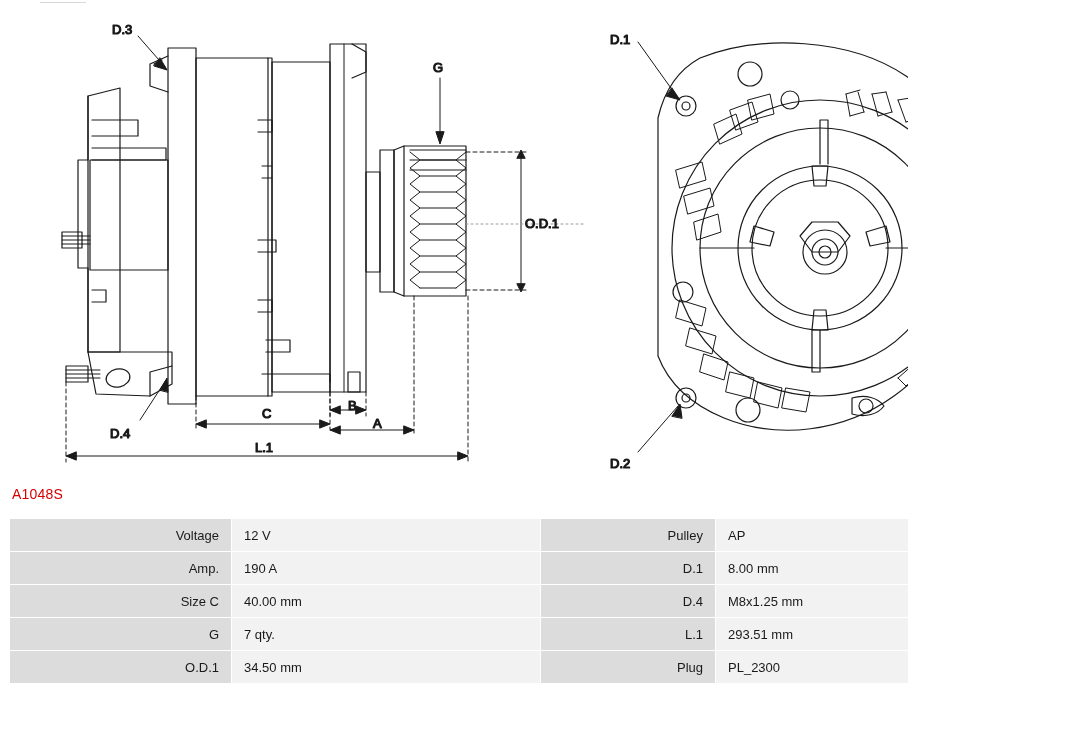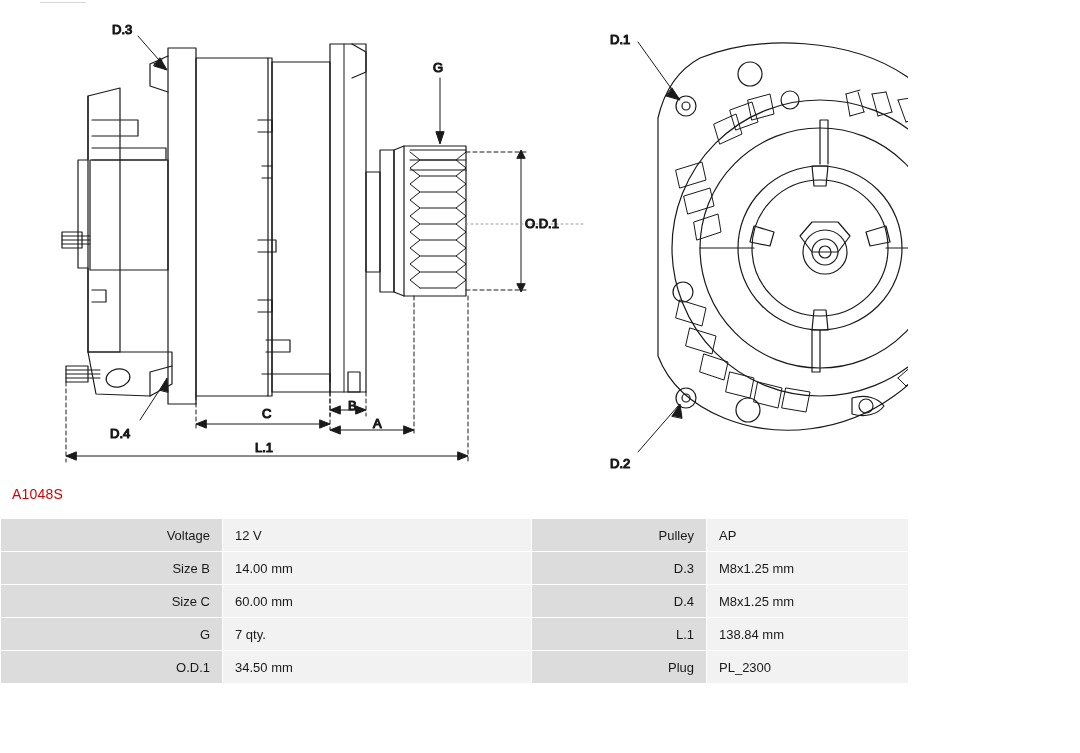--- a/index.html
+++ b/index.html
@@ -38,21 +38,21 @@
     top: 486px;
     font-size: 14px;
     color: #d60000;
     font-family: "Liberation Sans", sans-serif;
     letter-spacing: 0.2px;
   }
 
   
   #spec-table {
     position: absolute;
-    left: 0;
+    left: 9px;
     top: 518px;
     width: 1062px;
     border-collapse: collapse;
     table-layout: fixed;
     font-size: 13px;
   }
   #spec-table td {
     border: 1px solid #ffffff;
     height: 33px;
     padding: 0 12px;
@@ -283,36 +283,36 @@
 
   <table id="spec-table">
     <tbody>
       <tr>
         <td class="k">Voltage</td>
         <td class="v">12 V</td>
         <td class="k">Pulley</td>
         <td class="v">AP</td>
       </tr>
       <tr>
-        <td class="k">Size B</td>
-        <td class="v">14.00 mm</td>
-        <td class="k">D.3</td>
-        <td class="v">M8x1.25 mm</td>
+        <td class="k">Amp.</td>
+        <td class="v">190 A</td>
+        <td class="k">D.1</td>
+        <td class="v">8.00 mm</td>
       </tr>
       <tr>
         <td class="k">Size C</td>
-        <td class="v">60.00 mm</td>
+        <td class="v">40.00 mm</td>
         <td class="k">D.4</td>
         <td class="v">M8x1.25 mm</td>
       </tr>
       <tr>
         <td class="k">G</td>
         <td class="v">7 qty.</td>
         <td class="k">L.1</td>
-        <td class="v">138.84 mm</td>
+        <td class="v">293.51 mm</td>
       </tr>
       <tr>
         <td class="k">O.D.1</td>
         <td class="v">34.50 mm</td>
         <td class="k">Plug</td>
         <td class="v">PL_2300</td>
       </tr>
     </tbody>
   </table>
 

